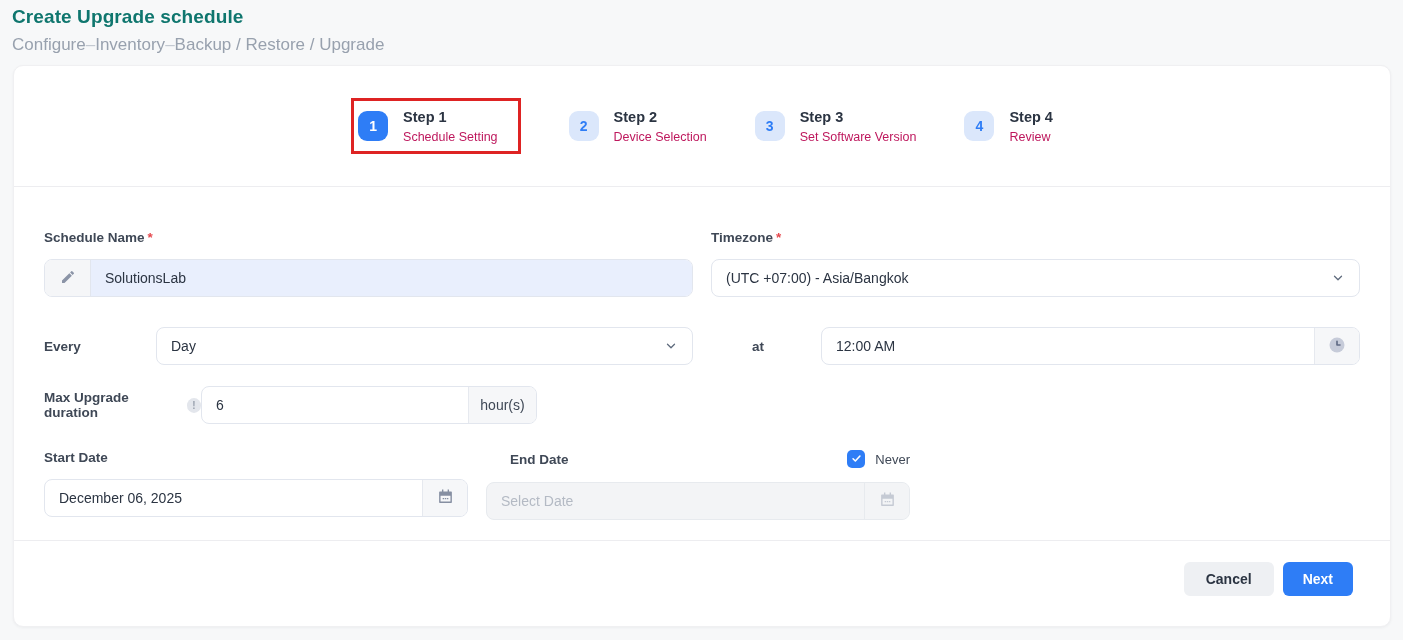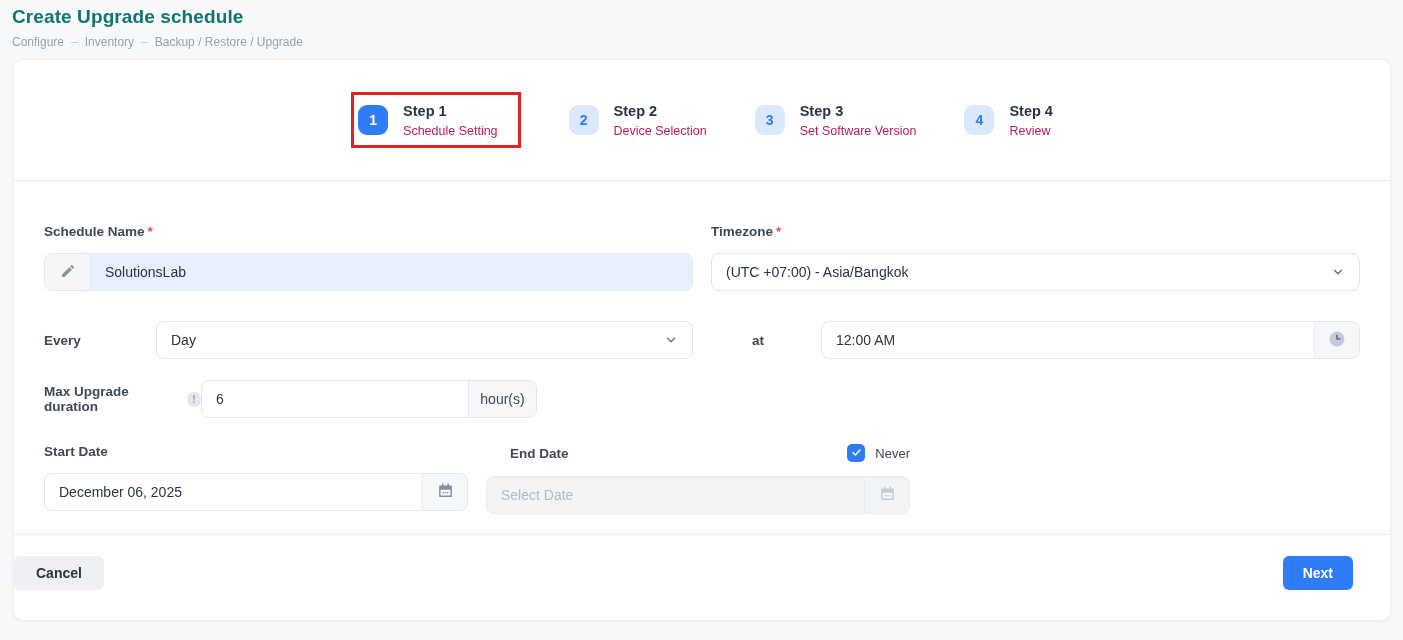--- a/index.html
+++ b/index.html
@@ -5,21 +5,21 @@
   * { margin:0; padding:0; box-sizing:border-box; }
   html,body { width:1403px; height:640px; overflow:hidden; }
   body {
     font-family:"Liberation Sans", sans-serif;
     background:#f7f8f9;
     color:#2b3442;
   }
   
   .page-header { padding:6px 0 0 12px; }
   .page-title { font-size:19px; font-weight:700; color:#0f766e; letter-spacing:.1px; }
-  .breadcrumb { margin-top:7px; font-size:12px; color:#98a1ae; display:flex; align-items:center; gap:7px; }
+  .breadcrumb { margin-top:7px; font-size:17px; color:#98a1ae; display:flex; align-items:center; }
   .breadcrumb .sep { color:#c2c8d0; }
   
   .card {
     position:relative;
     margin:10px 12px 0 13px;
     width:1378px; height:562px;
     background:#fff;
     border:1px solid #f0f0f2;
     border-radius:10px;
     box-shadow:0 1px 3px rgba(20,30,50,.05);
@@ -101,21 +101,21 @@
     display:flex; align-items:center; justify-content:center;
   }
   .never-label { font-size:13px; color:#3f4856; font-weight:400; }
   .cal-suffix { width:45px; }
   .field.disabled { background:#f3f4f6; border-color:#e7eaee; }
   .field.disabled .suffix-box { background:#f3f4f6; border-left-color:#e7eaee; }
   
   .footer {
     position:absolute; left:0; right:0; bottom:0; height:86px;
     border-top:1px solid #ededf0;
-    display:flex; align-items:center; justify-content:space-between;
+    display:flex; align-items:center; justify-content:flex-end;
     padding:0 37px 10px 0; gap:9px;
     border-radius:0 0 10px 10px;
   }
   .btn {
     height:34px; border:none; border-radius:6px; font-family:"Liberation Sans", sans-serif;
     font-size:14px; font-weight:700; cursor:pointer;
   }
   .btn-cancel { background:#eef0f3; color:#2b3442; padding:0 22px; }
   .btn-next { background:#2e7df6; color:#ffffff; padding:0 20px; }
 </style>

